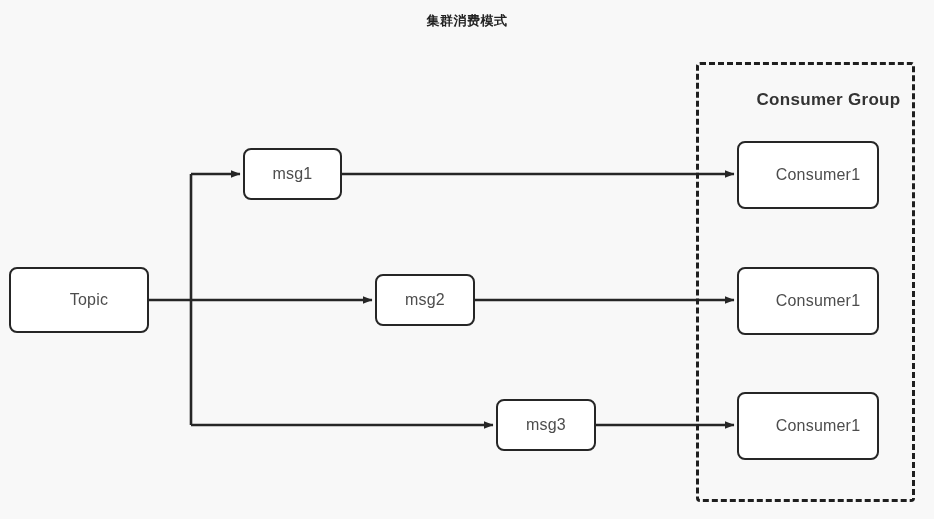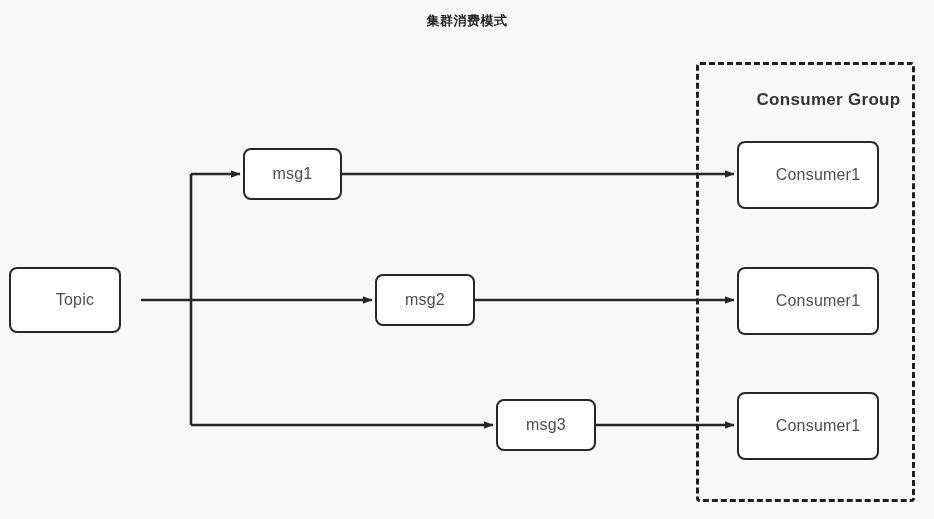--- a/index.html
+++ b/index.html
@@ -95,21 +95,21 @@
 
     <path d="M191,425 L493,425" fill="none" stroke="#262626" stroke-width="2.6" marker-end="url(#arrowhead)"></path>
 
     <path d="M342,174 L734,174" fill="none" stroke="#262626" stroke-width="2.6" marker-end="url(#arrowhead)"></path>
 
     <path d="M475,300 L734,300" fill="none" stroke="#262626" stroke-width="2.6" marker-end="url(#arrowhead)"></path>
 
     <path d="M596,425 L734,425" fill="none" stroke="#262626" stroke-width="2.6" marker-end="url(#arrowhead)"></path>
   </svg>
 
-  <div class="node-box rounded" style="left:9px; top:267px; width:112px; height:66px;">
+  <div class="node-box rounded" style="left:9px; top:267px; width:140px; height:66px;">
     <span>Topic</span>
   </div>
 
   <div class="node-box square" style="left:243px; top:148px; width:99px; height:52px;">
     <span>msg1</span>
   </div>
 
   <div class="node-box square" style="left:375px; top:274px; width:100px; height:52px;align-items:center;">
     <span>msg2</span>
   </div>

